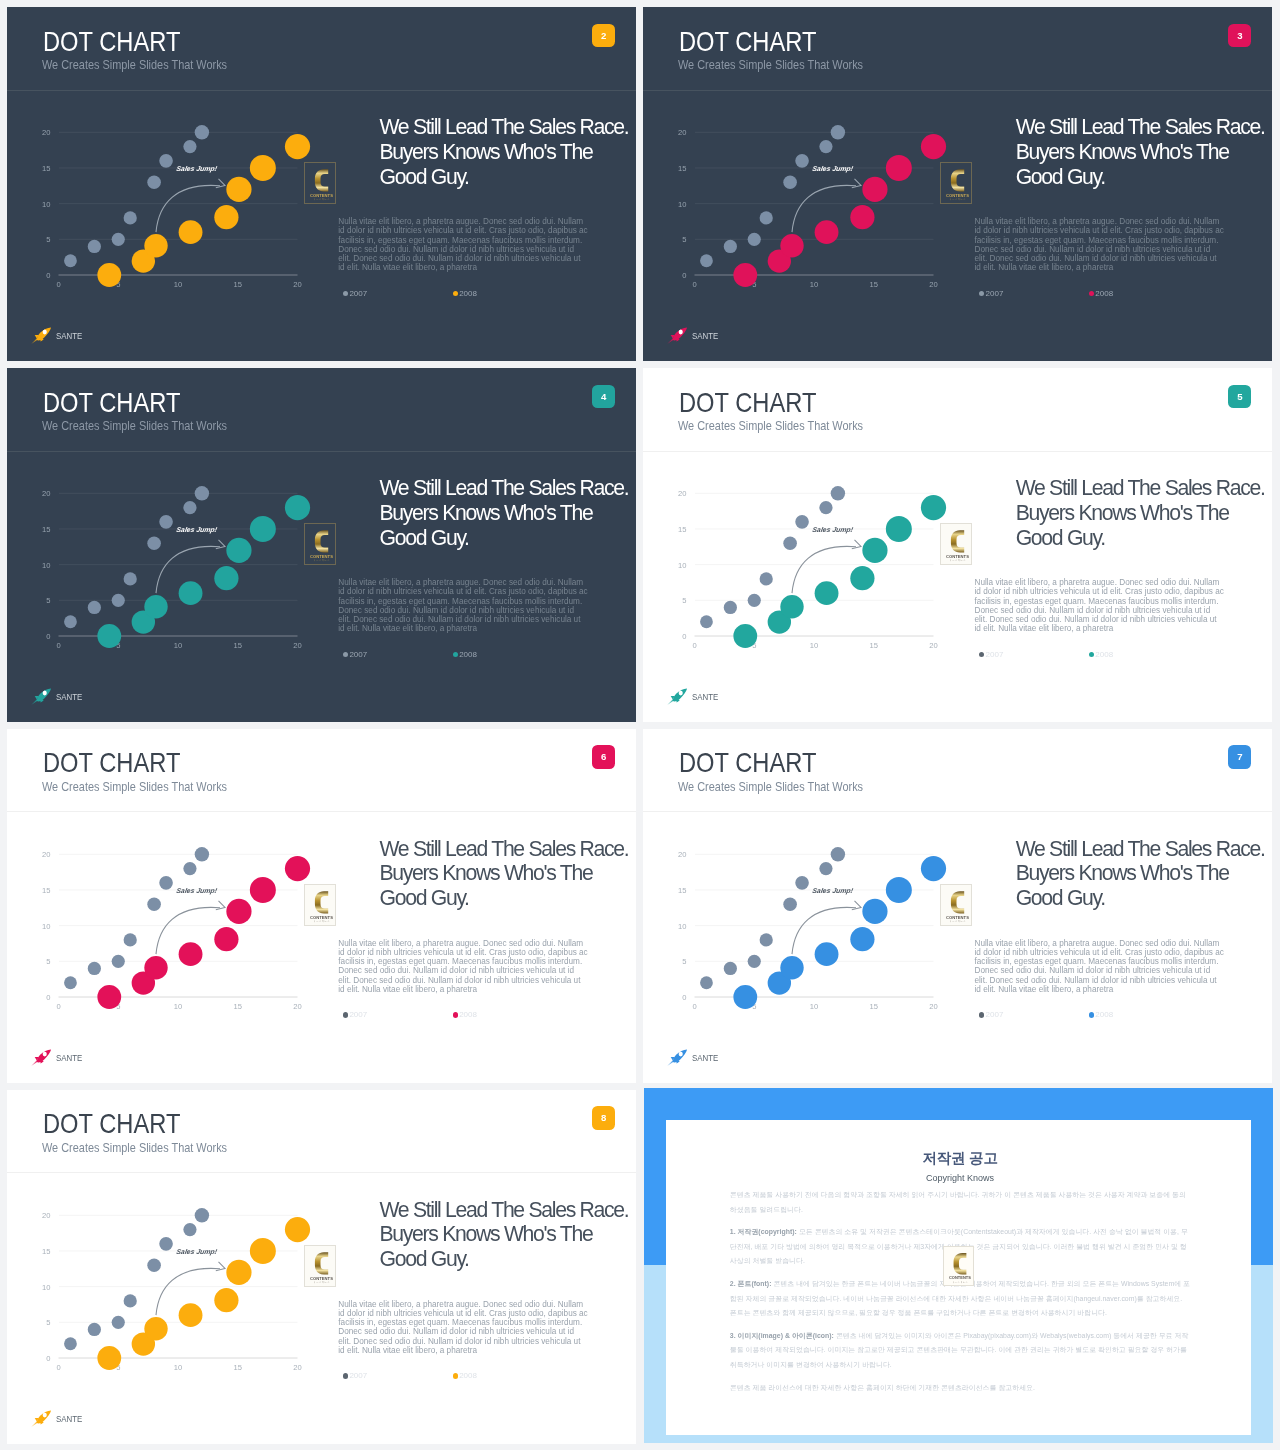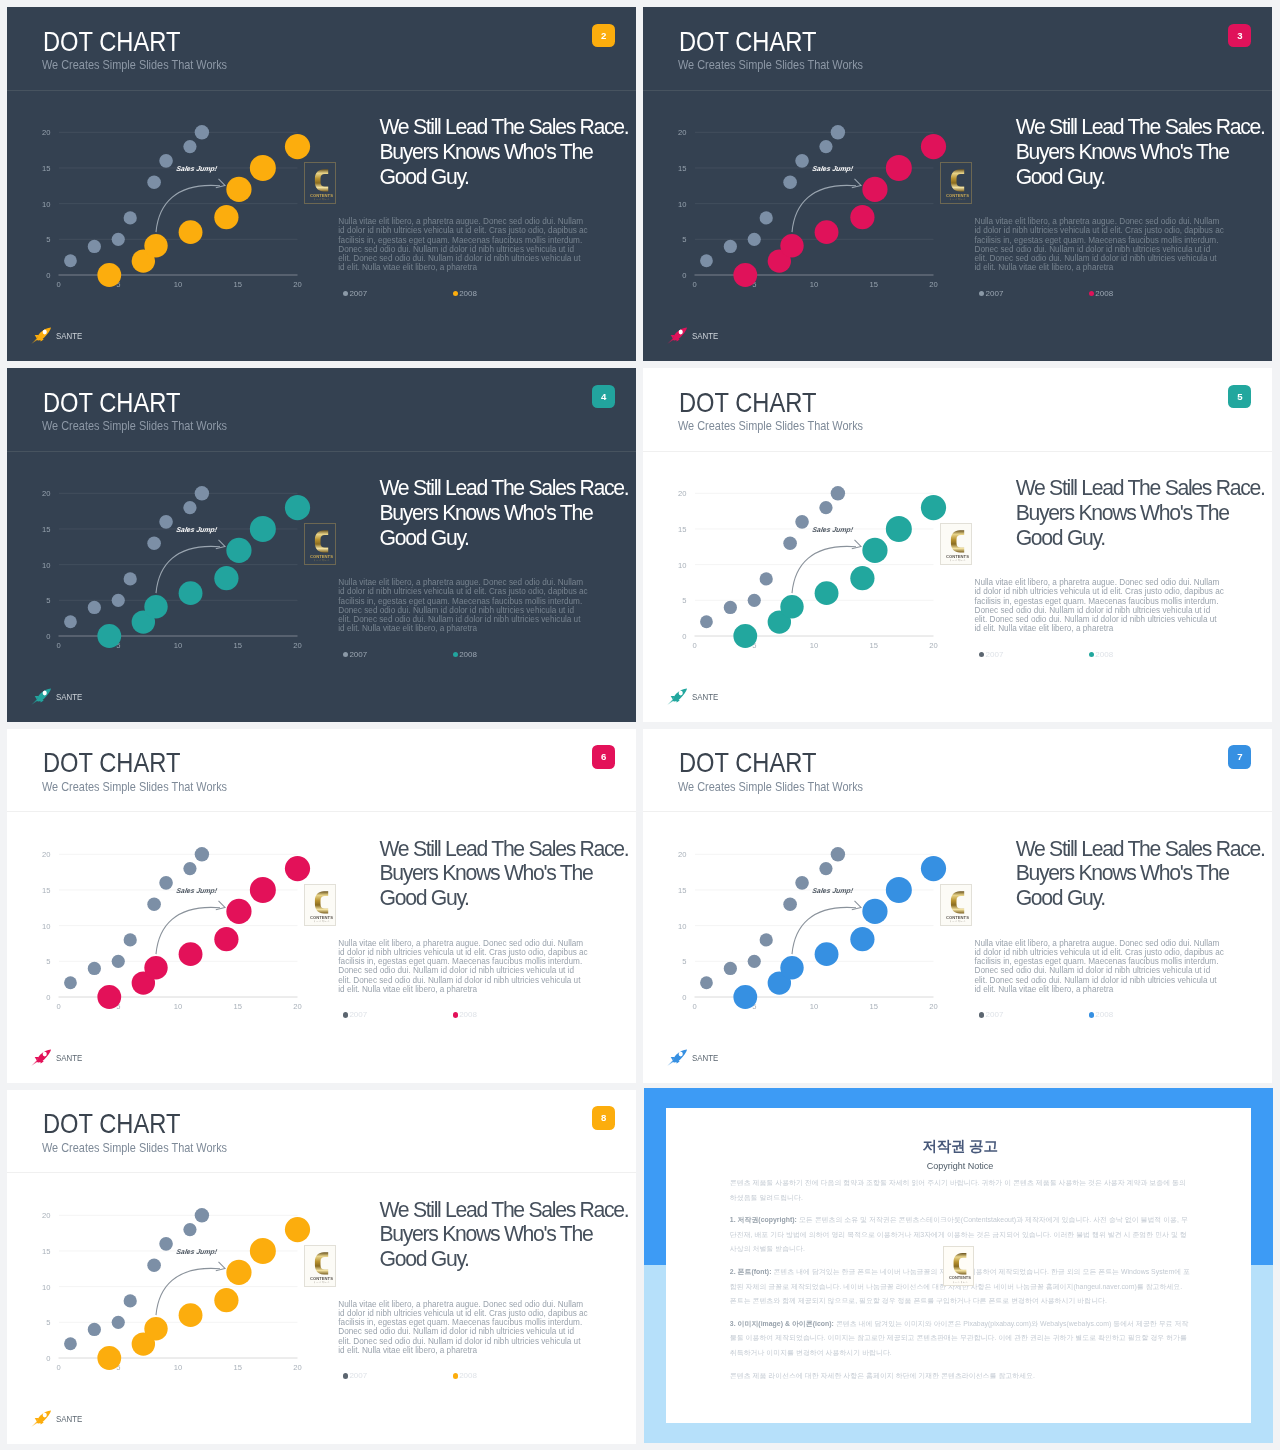--- a/index.html
+++ b/index.html
@@ -61,21 +61,21 @@
   
   .logo{position:absolute;display:flex;align-items:center;}
   .logo svg{display:block;}
   .logo span{font-size:9.5px;letter-spacing:0px;margin-left:0px;display:inline-block;transform:scaleX(.83);transform-origin:0 50%;}
   .dark .logo span{color:#ced4da;}
   .light .logo span{color:#5b6670;}
 
   
   .cp-blue-top{position:absolute;left:0;top:0;width:100%;height:177.5px;}
   .cp-blue-bot{position:absolute;left:0;top:177.5px;width:100%;bottom:0;}
-  .cp-card{position:absolute;background:#fff;overflow:hidden;}
+  .cp-card{position:absolute;background:#fff;overflow:hidden;margin-top:12px;}
   .cp-inner{position:absolute;left:63.5px;top:0;width:460.5px;}
   .cp-h1{text-align:center;font-size:14.5px;font-weight:700;color:#47587a;line-height:12.6px;
          margin-top:31.5px;letter-spacing:-0.2px;}
   .cp-h2{text-align:center;font-size:9px;color:#4d5a66;line-height:6.5px;margin-top:11px;}
   .cp-body{margin-top:6px;}
   .cp-p{font-size:6.9px;line-height:14.6px;color:#c3cad2;margin-top:8.0px;letter-spacing:0.03px;}
   .cp-p:first-child{margin-top:0;}
   .cp-p b{color:#97a1ab;font-weight:700;}
   .cpslide .wm{border:1px solid #e3e0d6;}
   .cpslide .wm .ct1{fill:#5a5550;}
@@ -763,21 +763,21 @@
         </span>
         <span>SANTE</span>
       </div>
     </div>
     <div class="slide cpslide" style="left:643.8000000000001px;top:1087.8px;width:629px;height:355px">
       <div class="cp-blue-top" style="background:#3d9bf5"></div>
       <div class="cp-blue-bot" style="background:#b6e0fa"></div>
       <div class="cp-card" style="left:22.5px;top:20.6px;width:584.3px;height:314.6px">
         <div class="cp-inner">
           <div class="cp-h1">저작권 공고</div>
-          <div class="cp-h2">Copyright Notice</div>
+          <div class="cp-h2">Copyright Knows</div>
           <div class="cp-body">
             <div class="cp-p">콘텐츠 제품을 사용하기 전에 다음의 협약과 조항을 자세히 읽어 주시기 바랍니다. 귀하가 이 콘텐츠 제품을 사용하는 것은 사용자 계약과 보증에 동의하셨음을 알려드립니다.</div>
             <div class="cp-p"><b>1. 저작권(copyright):</b> 모든 콘텐츠의 소유 및 저작권은 콘텐츠스테이크아웃(Contentstakeout)과 제작자에게 있습니다. 사전 승낙 없이 불법적 이용, 무단전재, 배포 기타 방법에 의하여 영리 목적으로 이용하거나 제3자에게 이용하는 것은 금지되어 있습니다. 이러한 불법 행위 발견 시 준엄한 민사 및 형사상의 처벌을 받습니다.</div>
             <div class="cp-p"><b>2. 폰트(font):</b> 콘텐츠 내에 담겨있는 한글 폰트는 네이버 나눔글꼴의 저작물을 이용하여 제작되었습니다. 한글 외의 모든 폰트는 Windows System에 포함된 자체의 글꼴로 제작되었습니다. 네이버 나눔글꼴 라이선스에 대한 자세한 사항은 네이버 나눔글꼴 홈페이지(hangeul.naver.com)를 참고하세요. 폰트는 콘텐츠와 함께 제공되지 않으므로, 필요할 경우 정품 폰트를 구입하거나 다른 폰트로 변경하여 사용하시기 바랍니다.</div>
             <div class="cp-p"><b>3. 이미지(image) &amp; 아이콘(icon):</b> 콘텐츠 내에 담겨있는 이미지와 아이콘은 Pixabay(pixabay.com)와 Webalys(webalys.com) 등에서 제공한 무료 저작물을 이용하여 제작되었습니다. 이미지는 참고로만 제공되고 콘텐츠판매는 무관합니다. 이에 관한 권리는 귀하가 별도로 확인하고 필요할 경우 허가를 취득하거나 이미지를 변경하여 사용하시기 바랍니다.</div>
             <div class="cp-p">콘텐츠 제품 라이선스에 대한 자세한 사항은 홈페이지 하단에 기재한 콘텐츠라이선스를 참고하세요.</div>
           </div>
         </div>
       </div>
       <div style="position:absolute;left:299.2px;top:157.9px">

